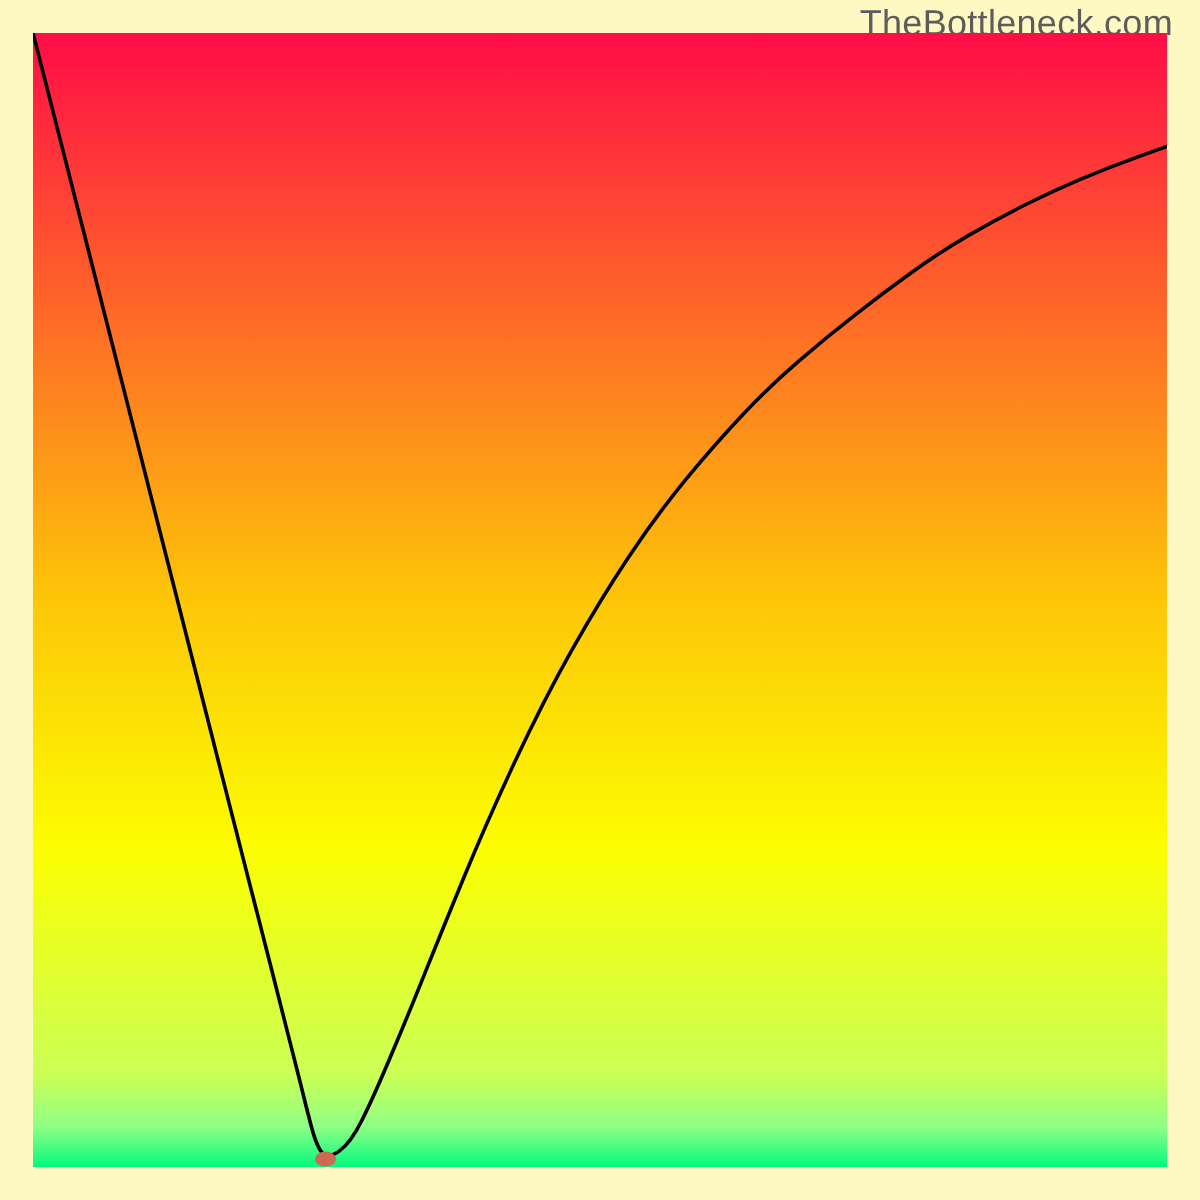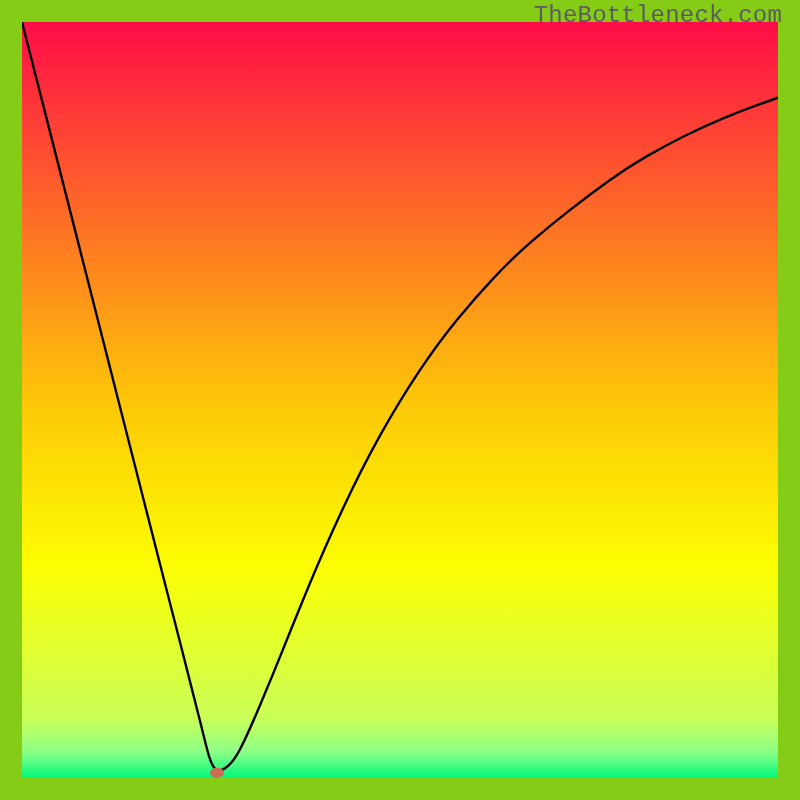--- a/index.html
+++ b/index.html
@@ -8,22 +8,21 @@
     width: 800px;
     height: 800px;
     background: #000;
     font-family: Arial, Helvetica, sans-serif;
     overflow: hidden;
   }
   .frame {
     position: relative;
     width: 800px;
     height: 800px;
-    background: #84cc16;
-    font-family: Liberation Mono, monospace;
+    background: #fef9c3;
   }
   .watermark {
     position: absolute;
     top: 2px;
     right: 18px;
     color: #5c5c5c;
     font-size: 24px;
     font-weight: 400;
     letter-spacing: 0.2px;
     user-select: none;

